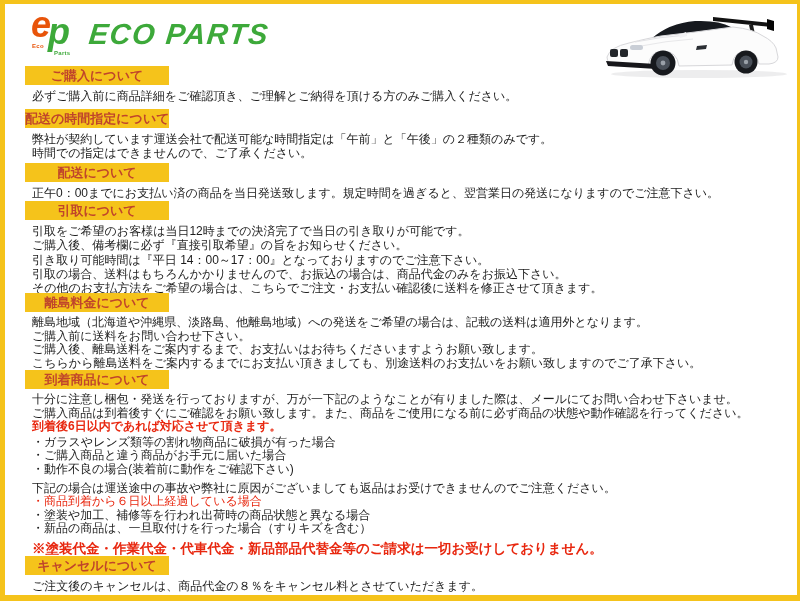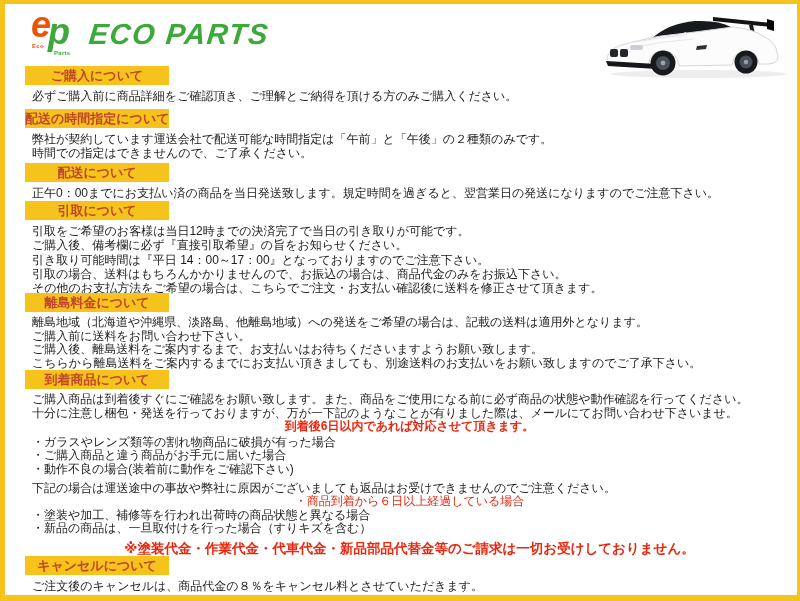--- a/index.html
+++ b/index.html
@@ -30,23 +30,23 @@
   .car { position:absolute; right:6px; top:4px; width:190px; height:72px; }
   
   .sec { position:absolute; left:20px; right:10px; }
   .hbar {
     width:144px; height:19px; line-height:19px; text-align:center;
     background:var(--yellow,#f5c31b); color:var(--header-red,#c0452b);
     font-size:13px; font-weight:bold; margin-bottom:4px; white-space:nowrap; overflow:hidden;
   }
   .ln { font-size:12px; line-height:14.3px; margin:0 0 0 7px; white-space:nowrap; }
   .ln.tight { line-height:13.6px; }
-  .red  { color:var(--alert-red,#e8270f);text-align:center; }
+  .red  { color:var(--alert-red,#e8270f); }
   .bold { font-weight:bold; }
-  .g2 { margin-top:2px; } .g3 { margin-top:5px; }
+  .g2 { margin-top:2px; } .g3 { margin-top:5px;font-family:Liberation Serif, serif; }
   .disclaimer { font-size:13.5px; font-weight:bold; line-height:15.5px; }
 </style>
 </head>
 <body>
 
 <div class="page">
 
   <div class="logo">
     <div class="mark">
       <span class="me">e</span>
@@ -108,22 +108,22 @@
   <section class="sec" style="top:289px">
     <div class="hbar">離島料金について</div>
     <p class="ln tight">離島地域（北海道や沖縄県、淡路島、他離島地域）への発送をご希望の場合は、記載の送料は適用外となります。</p>
     <p class="ln tight">ご購入前に送料をお問い合わせ下さい。</p>
     <p class="ln tight">ご購入後、離島送料をご案内するまで、お支払いはお待ちくださいますようお願い致します。</p>
     <p class="ln tight">こちらから離島送料をご案内するまでにお支払い頂きましても、別途送料のお支払いをお願い致しますのでご了承下さい。</p>
   </section>
 
   <section class="sec" style="top:366px">
     <div class="hbar">到着商品について</div>
+    <p class="ln tight">十分に注意し梱包・発送を行っておりますが、万が一下記のようなことが有りました際は、メールにてお問い合わせ下さいませ。</p>
     <p class="ln tight">ご購入商品は到着後すぐにご確認をお願い致します。また、商品をご使用になる前に必ず商品の状態や動作確認を行ってください。</p>
-    <p class="ln tight">十分に注意し梱包・発送を行っておりますが、万が一下記のようなことが有りました際は、メールにてお問い合わせ下さいませ。</p>
     <p class="ln tight red bold">到着後6日以内であれば対応させて頂きます。</p>
     <p class="ln tight g2">・ガラスやレンズ類等の割れ物商品に破損が有った場合</p>
     <p class="ln tight">・ご購入商品と違う商品がお手元に届いた場合</p>
     <p class="ln tight">・動作不良の場合(装着前に動作をご確認下さい)</p>
     <p class="ln tight g3">下記の場合は運送途中の事故や弊社に原因がございましても返品はお受けできませんのでご注意ください。</p>
     <p class="ln tight red">・商品到着から６日以上経過している場合</p>
     <p class="ln tight">・塗装や加工、補修等を行われ出荷時の商品状態と異なる場合</p>
     <p class="ln tight">・新品の商品は、一旦取付けを行った場合（すりキズを含む）</p>
     <p class="ln disclaimer red g3">※塗装代金・作業代金・代車代金・新品部品代替金等のご請求は一切お受けしておりません。</p>
   </section>

